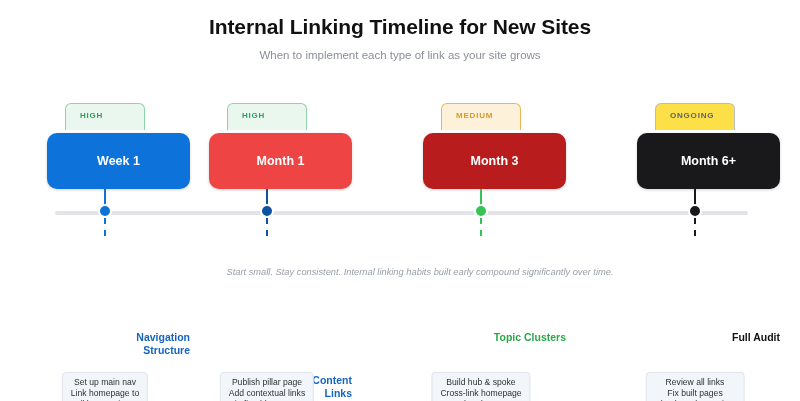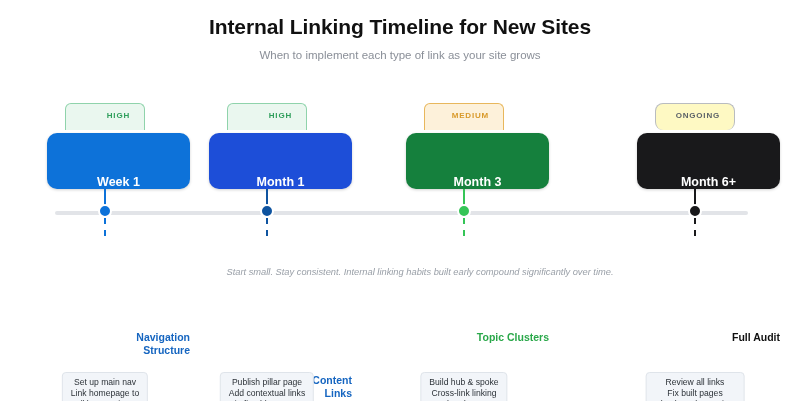--- a/index.html
+++ b/index.html
@@ -58,48 +58,48 @@
   }
 
   
   .col {
     position: absolute;
     top: 103px;
     width: 170px;
   }
   .col-0 { left: 20px; }
   .col-1 { left: 182px; }
-  .col-2 { left: 379px; }
+  .col-2 { left: 396px; }
   .col-3 { left: 610px; }
 
   .badge-row {
     height: 30px;
     display: flex;
     justify-content: center;
     align-items: flex-start;
   }
   .badge {
     display: inline-block;
     min-width: 80px;
     box-sizing: border-box;
     padding: 7px 14px 9px 14px;
     border-radius: 6px 6px 0 0;
     font-size: 8px;
     font-weight: bold;
     letter-spacing: 0.8px;
-    text-align: right;
+    text-align: left;
     line-height: 10px;
   }
 
   .card {
     position: relative;
     height: 56px;
     border-radius: 10px;
     display: flex;
-    align-items: flex-end;
+    align-items: center;
     justify-content: center;
     color: #ffffff;
     font-size: 12.5px;
     font-weight: bold;
     box-shadow: 0 1px 3px rgba(0,0,0,0.18);
     margin-left: 27px;
   }
 
   
   .connector {
@@ -216,21 +216,21 @@
             <div>Set up main nav</div>
             <div>Link homepage to</div>
             <div>all key sections</div>
           </div>
         </div>
       </div>
       <div class="col col-1">
         <div class="badge-row">
           <div class="badge" style="background: rgb(234, 247, 239); border-top: 1px solid rgb(143, 211, 171); border-right: 1px solid rgb(143, 211, 171); border-bottom: none; border-left: 1px solid rgb(143, 211, 171); border-image: initial; color: rgb(46, 158, 91);">HIGH</div>
         </div>
-        <div class="card" style="background: #1d4ed8;">
+        <div class="card" style="background: #ef4444;">
           <span>Month 1</span>
         </div>
         <div style="position: relative; height: 0px;">
           <div class="connector" style="background: rgb(15, 84, 160);"></div>
           <div class="dot-wrap">
             <div class="dot" style="background: rgb(15, 84, 160);"></div>
           </div>
           <div class="dash" style="border-left-color: rgb(15, 84, 160);"></div>
           <div class="label" style="color: rgb(21, 101, 192); margin-top: 43px;">
             <div>First Content</div>
@@ -240,42 +240,42 @@
             <div>Publish pillar page</div>
             <div>Add contextual links</div>
             <div>in first blog posts</div>
           </div>
         </div>
       </div>
       <div class="col col-2">
         <div class="badge-row">
           <div class="badge" style="background: rgb(253, 241, 218); border-top: 1px solid rgb(232, 183, 92); border-right: 1px solid rgb(232, 183, 92); border-bottom: none; border-left: 1px solid rgb(232, 183, 92); border-image: initial; color: rgb(217, 154, 43);">MEDIUM</div>
         </div>
-        <div class="card" style="background: #15803d;">
+        <div class="card" style="background: #b91c1c;">
           <span>Month 3</span>
         </div>
         <div style="position: relative; height: 0px;">
           <div class="connector" style="background: rgb(53, 197, 87);"></div>
           <div class="dot-wrap">
             <div class="dot" style="background: rgb(53, 197, 87);"></div>
           </div>
           <div class="dash" style="border-left-color: rgb(53, 197, 87);"></div>
           <div class="label" style="color: rgb(42, 168, 74);">
             <div>Topic Clusters</div>
           </div>
           <div class="detail">
             <div>Build hub &amp; spoke</div>
-            <div>Cross-link linking</div>
+            <div>Cross-link homepage</div>
             <div>related posts</div>
           </div>
         </div>
       </div>
       <div class="col col-3">
         <div class="badge-row">
-          <div class="badge" style="background: #fef9c3; border-top: 1px solid rgb(185, 188, 192); border-right: 1px solid rgb(185, 188, 192); border-bottom: none; border-left: 1px solid rgb(185, 188, 192); border-image: initial; color: rgb(92, 98, 104); border-radius: 8px;">ONGOING</div>
+          <div class="badge" style="background: #fde047; border-top: 1px solid rgb(185, 188, 192); border-right: 1px solid rgb(185, 188, 192); border-bottom: none; border-left: 1px solid rgb(185, 188, 192); border-image: initial; color: rgb(92, 98, 104);">ONGOING</div>
         </div>
         <div class="card" style="background: rgb(25, 25, 27);">
           <span>Month 6+</span>
         </div>
         <div style="position: relative; height: 0px;">
           <div class="connector" style="background: rgb(25, 25, 27);"></div>
           <div class="dot-wrap">
             <div class="dot" style="background: rgb(25, 25, 27);"></div>
           </div>
           <div class="dash" style="border-left-color: rgb(25, 25, 27);"></div>

